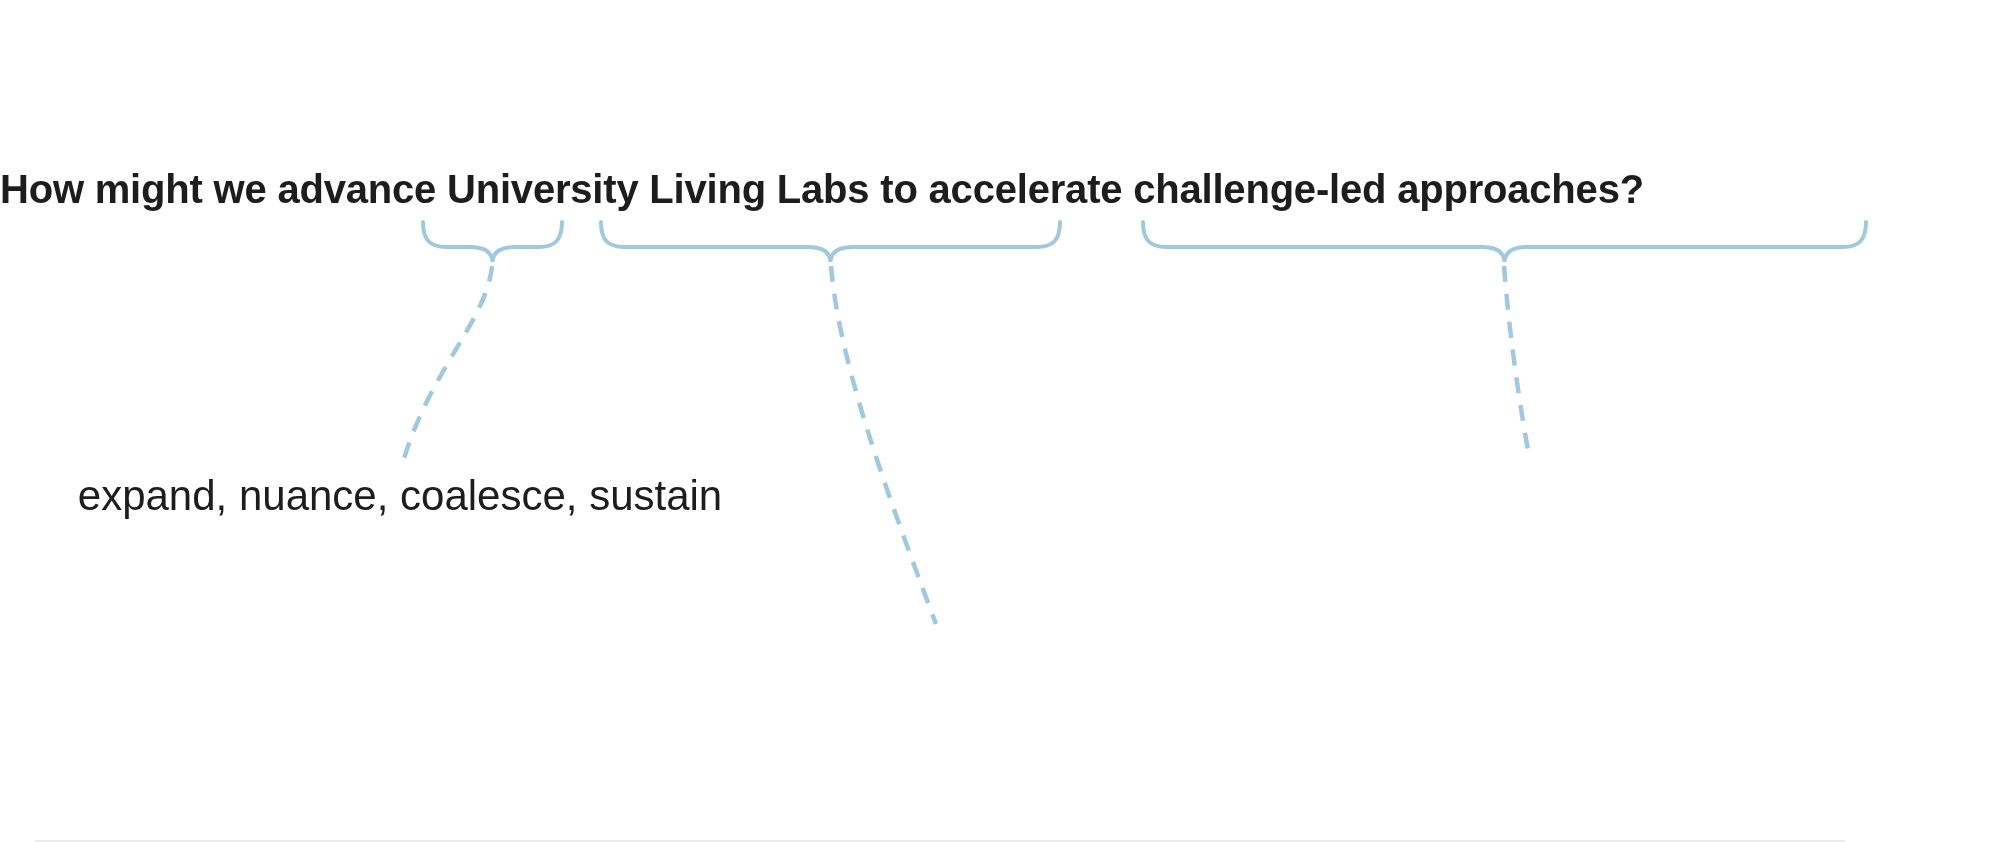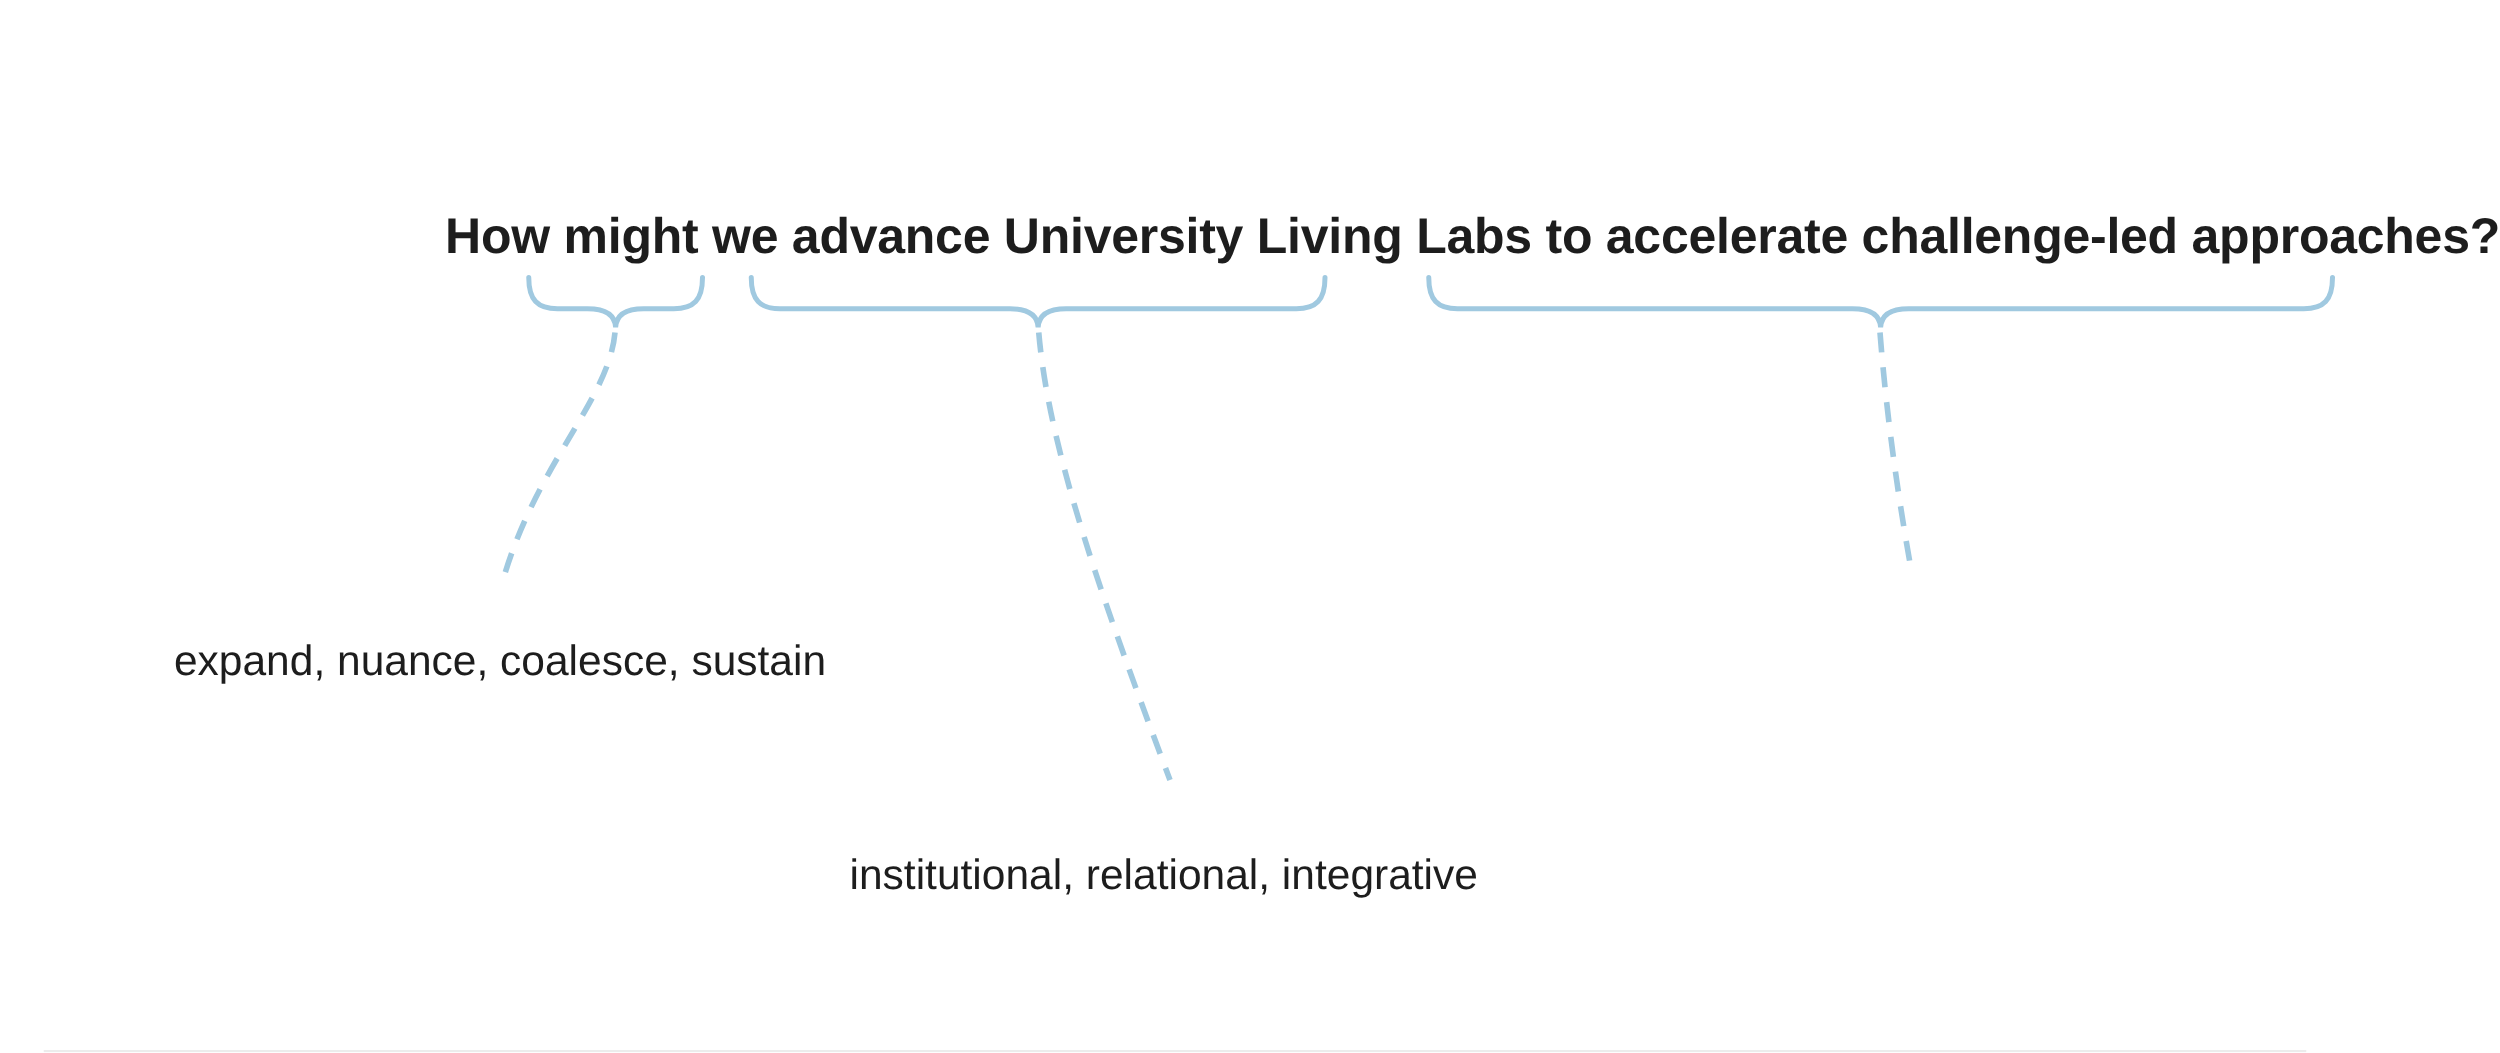--- a/index.html
+++ b/index.html
@@ -13,21 +13,21 @@
     height: 842px;
     background: var(--bg, #ffffff);
     font-family: "Liberation Sans", sans-serif;
     overflow: hidden;
   }
   .question-title {
     position: absolute;
     left: 0;
     right: 0;
     top: 138px;
-    text-align: right;
+    text-align: left;
     font-size: 40px;
     font-weight: bold;
     letter-spacing: -0.2px;
     color: var(--text, #1d1d1d);
     white-space: nowrap;
     line-height: 48px;
   }
   .diagram-svg {
     position: absolute;
     left: 0;
@@ -44,25 +44,24 @@
   .dash {
     fill: none;
     stroke: var(--accent, #a0c9e0);
     stroke-width: 4.5;
     stroke-dasharray: 16 12;
     stroke-linecap: butt;
   }
   .annotation-label {
     position: absolute;
     transform: translateX(-50%);
-    font-size: 34px;
+    font-size: 42px;
     line-height: 40px;
     color: var(--text, #1d1d1d);
     white-space: nowrap;
-    margin-top: 33px;
   }
   .label-advance   { left: 400px;  top: 476px; }
   .label-labs      { left: 931px;  top: 647px; }
   .label-approach  { left: 1528px; top: 476px; }
   .bottom-hairline {
     position: absolute;
     left: 35px;
     width: 1810px;
     bottom: 0;
     height: 2px;
@@ -86,17 +85,16 @@
 
     <path class="dash" d="M 492 266 C 487 320 430 370 403 462"></path>
 
     <path class="dash" d="M 831 266 C 839 360 882 480 936 624"></path>
 
     <path class="dash" d="M 1504 266 C 1509 330 1518 395 1529 456"></path>
   </svg>
 
   <div class="annotation-label label-advance">expand, nuance, coalesce, sustain</div>
 
-  <div class="annotation-label label-labs">institutional, relational, integrative</div>
 
 
   <div class="bottom-hairline"></div>
 </div>
 
 </body></html>

